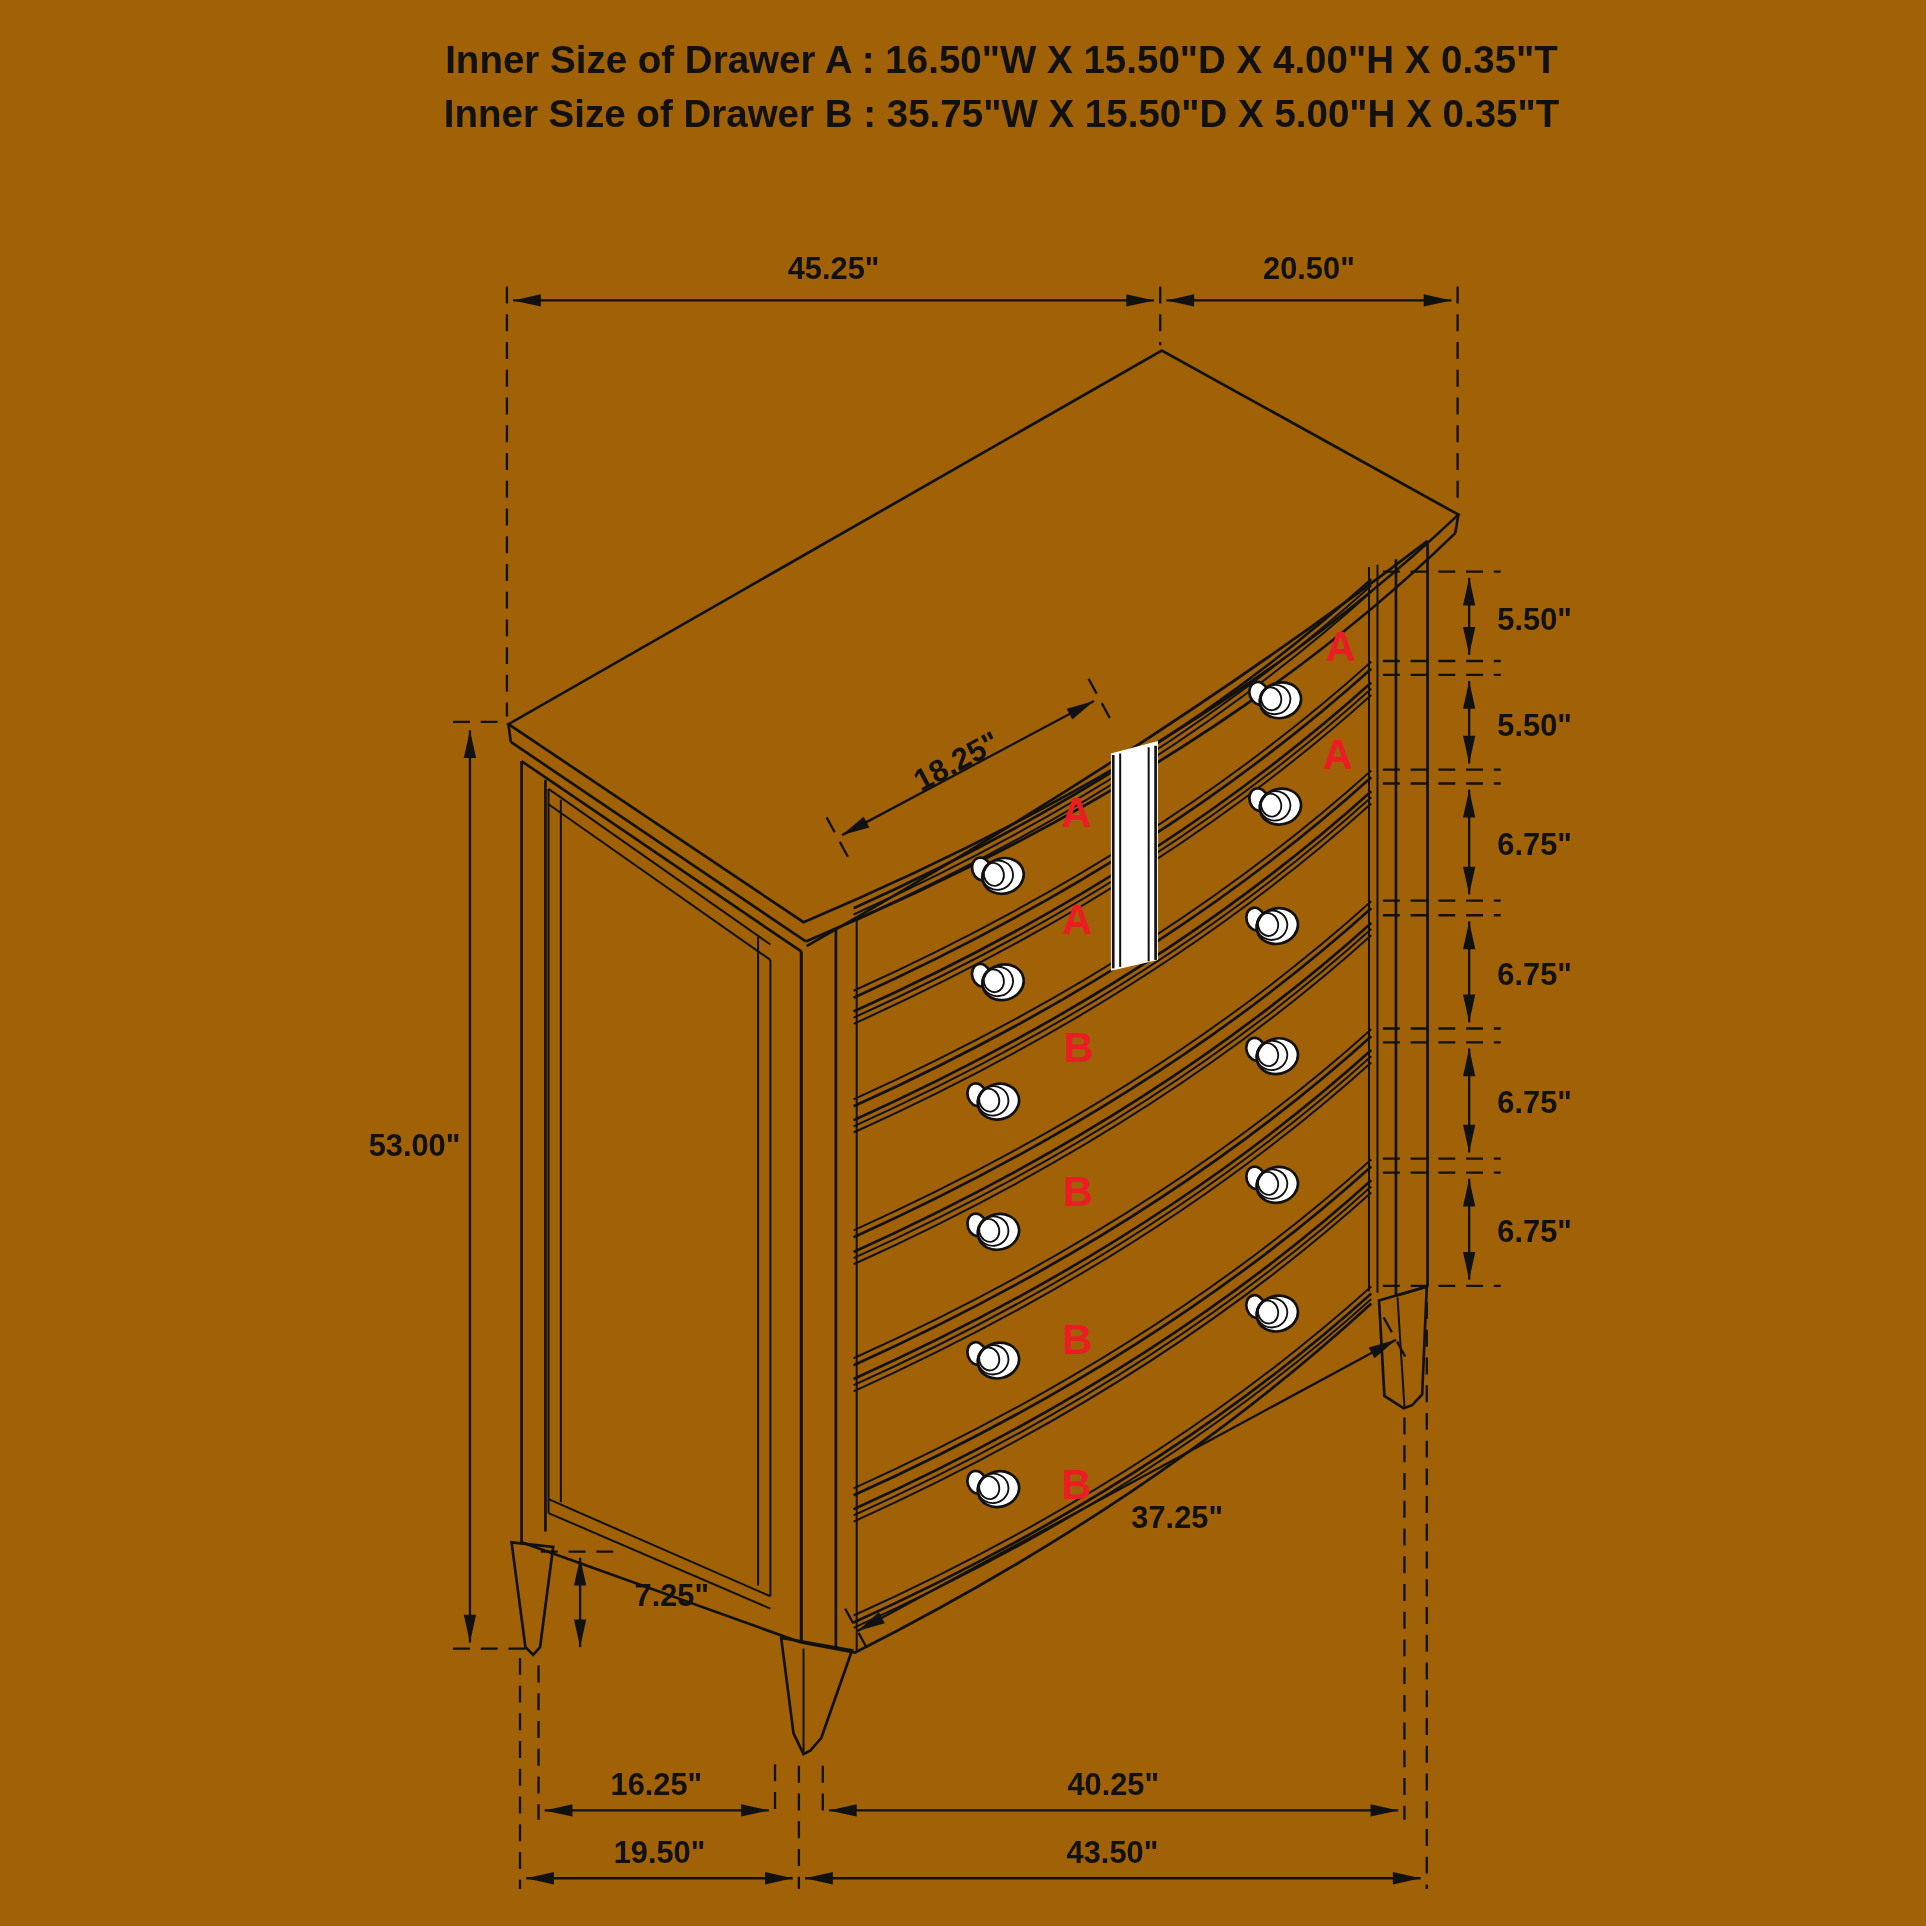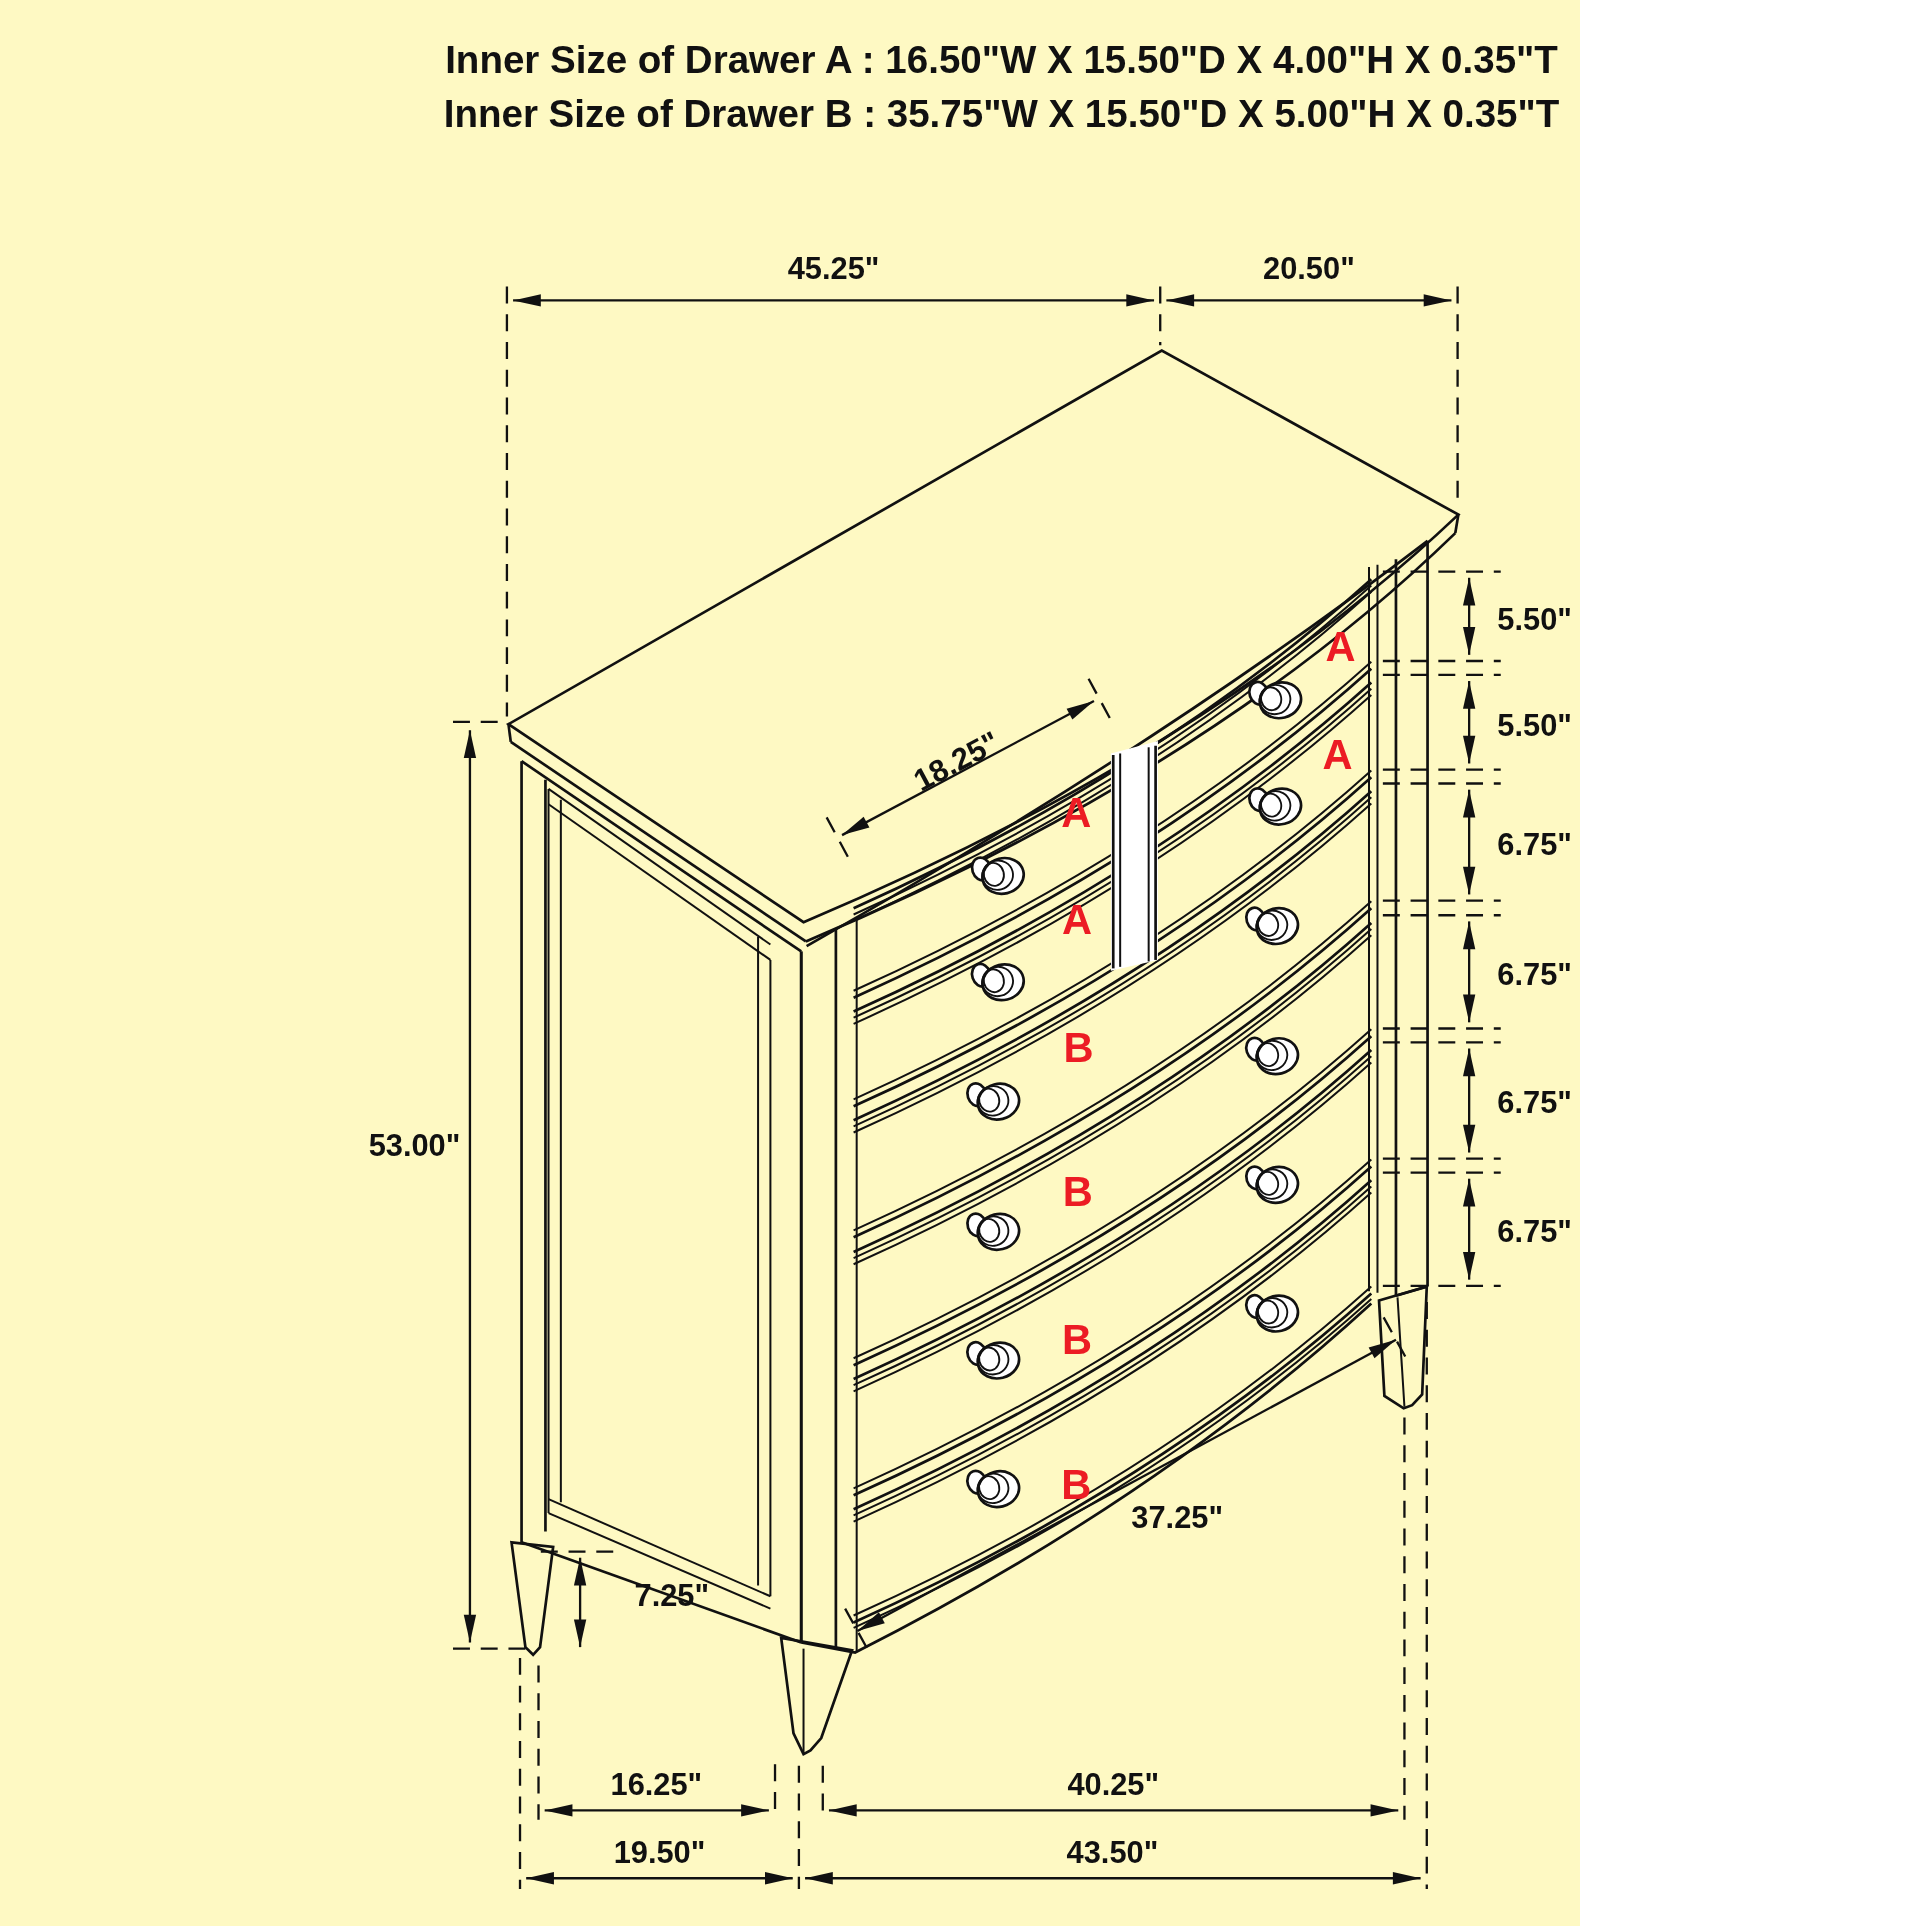--- a/index.html
+++ b/index.html
@@ -1,16 +1,16 @@
 <!DOCTYPE html>
 <html style="font-size:12.3px"><head>
 <meta charset="utf-8">
 <style>
   html,body{margin:0;padding:0;background:#ffffff;}
-  #stage{position:relative;width:1580px;height:1926px;background:#fef9c3;overflow:hidden;}
+  #stage{position:relative;width:1926px;height:1926px;background:#a16207;overflow:hidden;}
   svg{display:block;}
   text{font-family:"Liberation Sans","DejaVu Sans",sans-serif;font-weight:bold;fill:#111111;}
   .ttl{font-size:50px;text-anchor:middle;}
   .dim{font-size:40px;text-anchor:middle;}
   .red{font-size:54px;text-anchor:middle;fill:#EC1C24;}
   .ln{stroke:#111111;stroke-width:3.5;fill:none;}
   .thin{stroke:#111111;stroke-width:2.6;fill:none;}
   .dash{stroke:#111111;stroke-width:3;fill:none;stroke-dasharray:22 14;}
   .dimln{stroke:#111111;stroke-width:3;fill:none;}
   .wfill{fill:#ffffff;stroke:none;}

